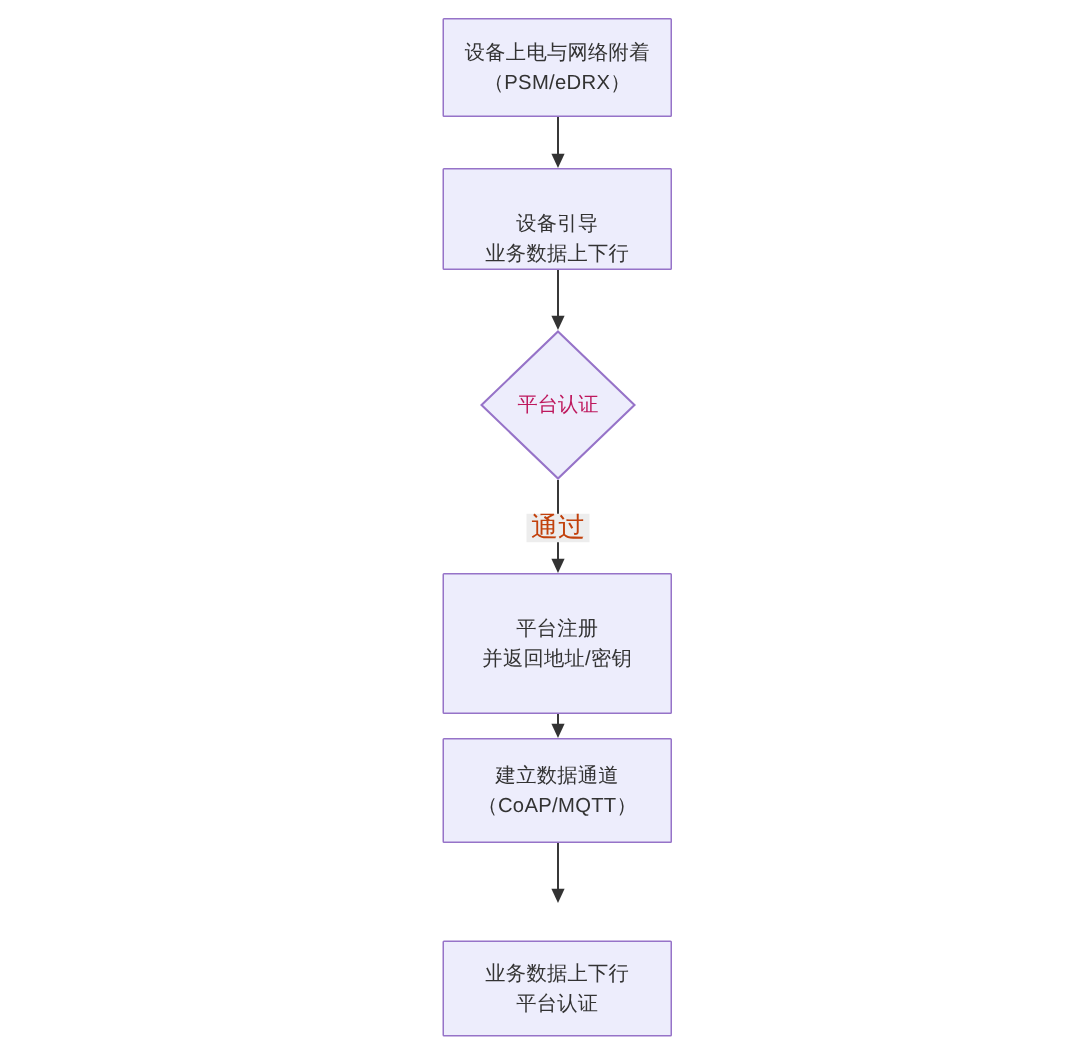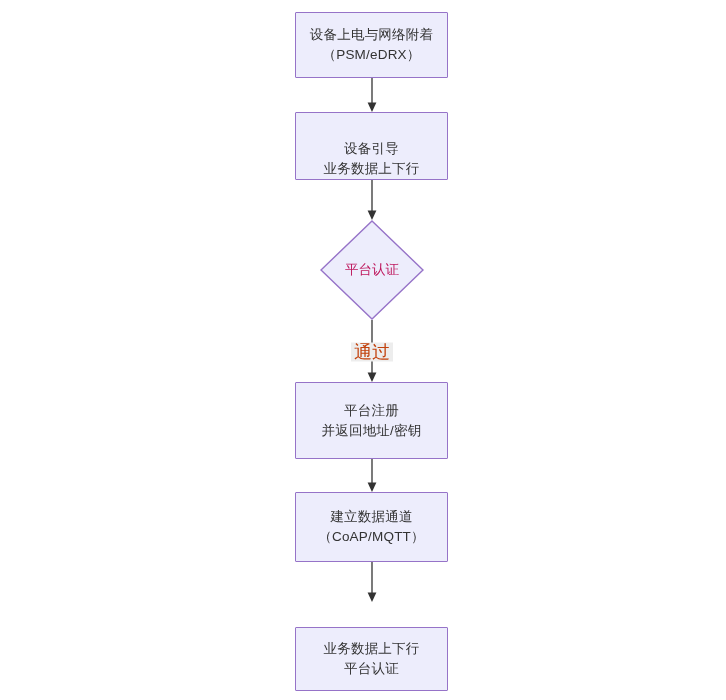--- a/index.html
+++ b/index.html
@@ -150,21 +150,21 @@
 
   <div class="node node-diamond" style="left:320px; top:220px;">
     <svg class="diamond-shape" viewBox="0 0 104 100" xmlns="http://www.w3.org/2000/svg" preserveAspectRatio="none">
       <polygon points="52,1 103,50 52,99 1,50" fill="#ededfc" stroke="#9673c8" stroke-width="1.4"></polygon>
     </svg>
     <div class="diamond-text">平台认证</div>
   </div>
 
   <div class="edge-label" style="left:372px; top:352px;">通过</div>
 
-  <div class="node node-rect" style="left:295px; top:382px; width:153px; height:77px;">
+  <div class="node node-rect" style="left:295px; top:382px; width:153px; height:94px;">
     <div class="node-label">平台注册</div>
     <div class="node-label">并返回地址/密钥</div>
   </div>
 
   <div class="node node-rect" style="left:295px; top:492px; width:153px; height:70px;">
     <div class="node-label">建立数据通道</div>
     <div class="node-label">（CoAP/MQTT）</div>
   </div>
 
   <div class="node node-rect" style="left:295px; top:602px; width:153px; height:64px;margin-top:25px;">

